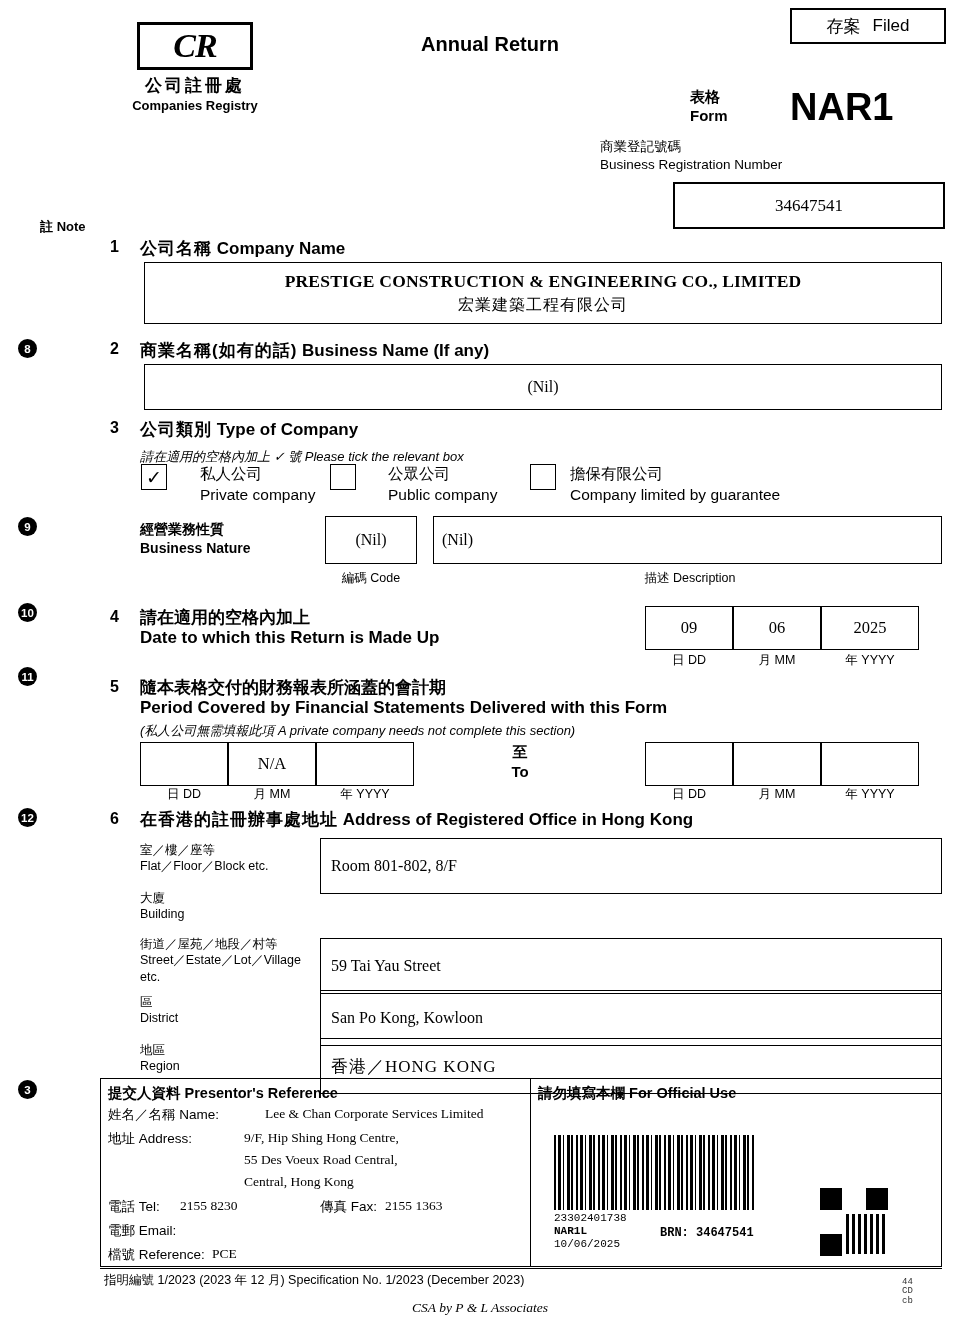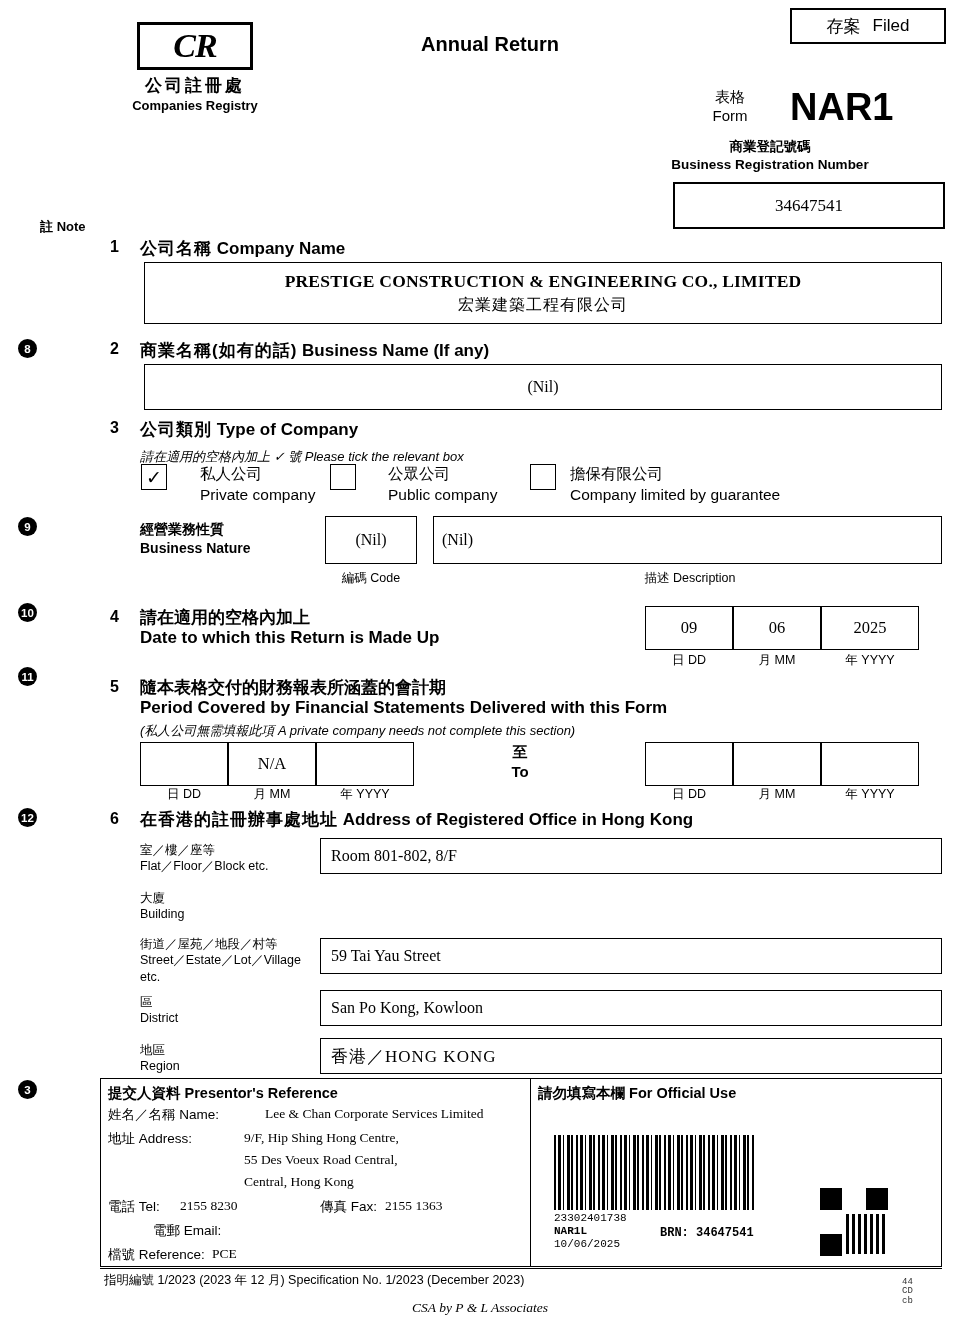--- a/index.html
+++ b/index.html
@@ -83,42 +83,41 @@
   }
   .doc-title .en {
     font-size: 20px;
     font-weight: bold;
     margin-top: 3px;
   }
   .form-label {
     position: absolute;
     top: 88px;
     left: 690px;
-    text-align: center;
+    text-align: left;
     width: 80px;
     font-size: 15px;
-    font-weight: normal;
+    font-weight: bold;
     line-height: 1.25;
   }
   .form-code {
     position: absolute;
     top: 86px;
     left: 790px;
     font-size: 38px;
     font-weight: bold;
     letter-spacing: 0px;
   }
   .brn-label {
     position: absolute;
     top: 138px;
     left: 600px;
     width: 340px;
-    text-align: center;
     font-size: 13.5px;
-    font-weight: bold;
+    font-weight: normal;
     line-height: 1.3;
   }
   .brn-box {
     position: absolute;
     top: 182px;
     left: 673px;
     width: 268px;
     height: 43px;
     border: 2px solid #000;
     display: flex;
@@ -261,21 +260,21 @@
   .addr-label {
     position: absolute;
     left: 140px;
     font-size: 12.5px;
     line-height: 1.3;
   }
   .addr-box {
     position: absolute;
     left: 320px;
     width: 622px;
-    height: 36px;
+    height: 56px;
     border: 1.6px solid #000;
     box-sizing: border-box;
     display: flex; align-items: center;
     padding-left: 10px;
     font-family: "Liberation Serif", serif;
     font-size: 16px;
   }
 
   
   #pres-frame {
@@ -540,21 +539,21 @@
   <div class="pres-txt" style="top:1130px; left:108px;">地址 Address:</div>
   <div class="pres-txt val-serif" style="top:1130px; left:244px;">9/F, Hip Shing Hong Centre,</div>
   <div class="pres-txt val-serif" style="top:1152px; left:244px;">55 Des Voeux Road Central,</div>
   <div class="pres-txt val-serif" style="top:1174px; left:244px;">Central, Hong Kong</div>
 
   <div class="pres-txt" style="top:1198px; left:108px;">電話 Tel:</div>
   <div class="pres-txt val-serif" style="top:1198px; left:180px;">2155 8230</div>
   <div class="pres-txt" style="top:1198px; left:300px;margin-left:20px;">傳真 Fax:</div>
   <div class="pres-txt val-serif" style="top:1198px; left:385px;">2155 1363</div>
 
-  <div class="pres-txt" style="top:1222px; left:108px;margin-left:45px;">電郵 Email:</div>
+  <div class="pres-txt" style="top:1222px; left:108px;">電郵 Email:</div>
   <div class="pres-txt val-serif" style="top:1222px; left:200px;"></div>
 
   <div class="pres-txt" style="top:1246px; left:108px;">檔號 Reference:</div>
   <div class="pres-txt val-serif" style="top:1246px; left:212px;">PCE</div>
 
   <div class="pres-txt pres-head" style="top:1084px; left:538px;">
     <span>請勿填寫本欄</span>
     <span>For Official Use</span>
   </div>
   <div class="barcode"></div>

